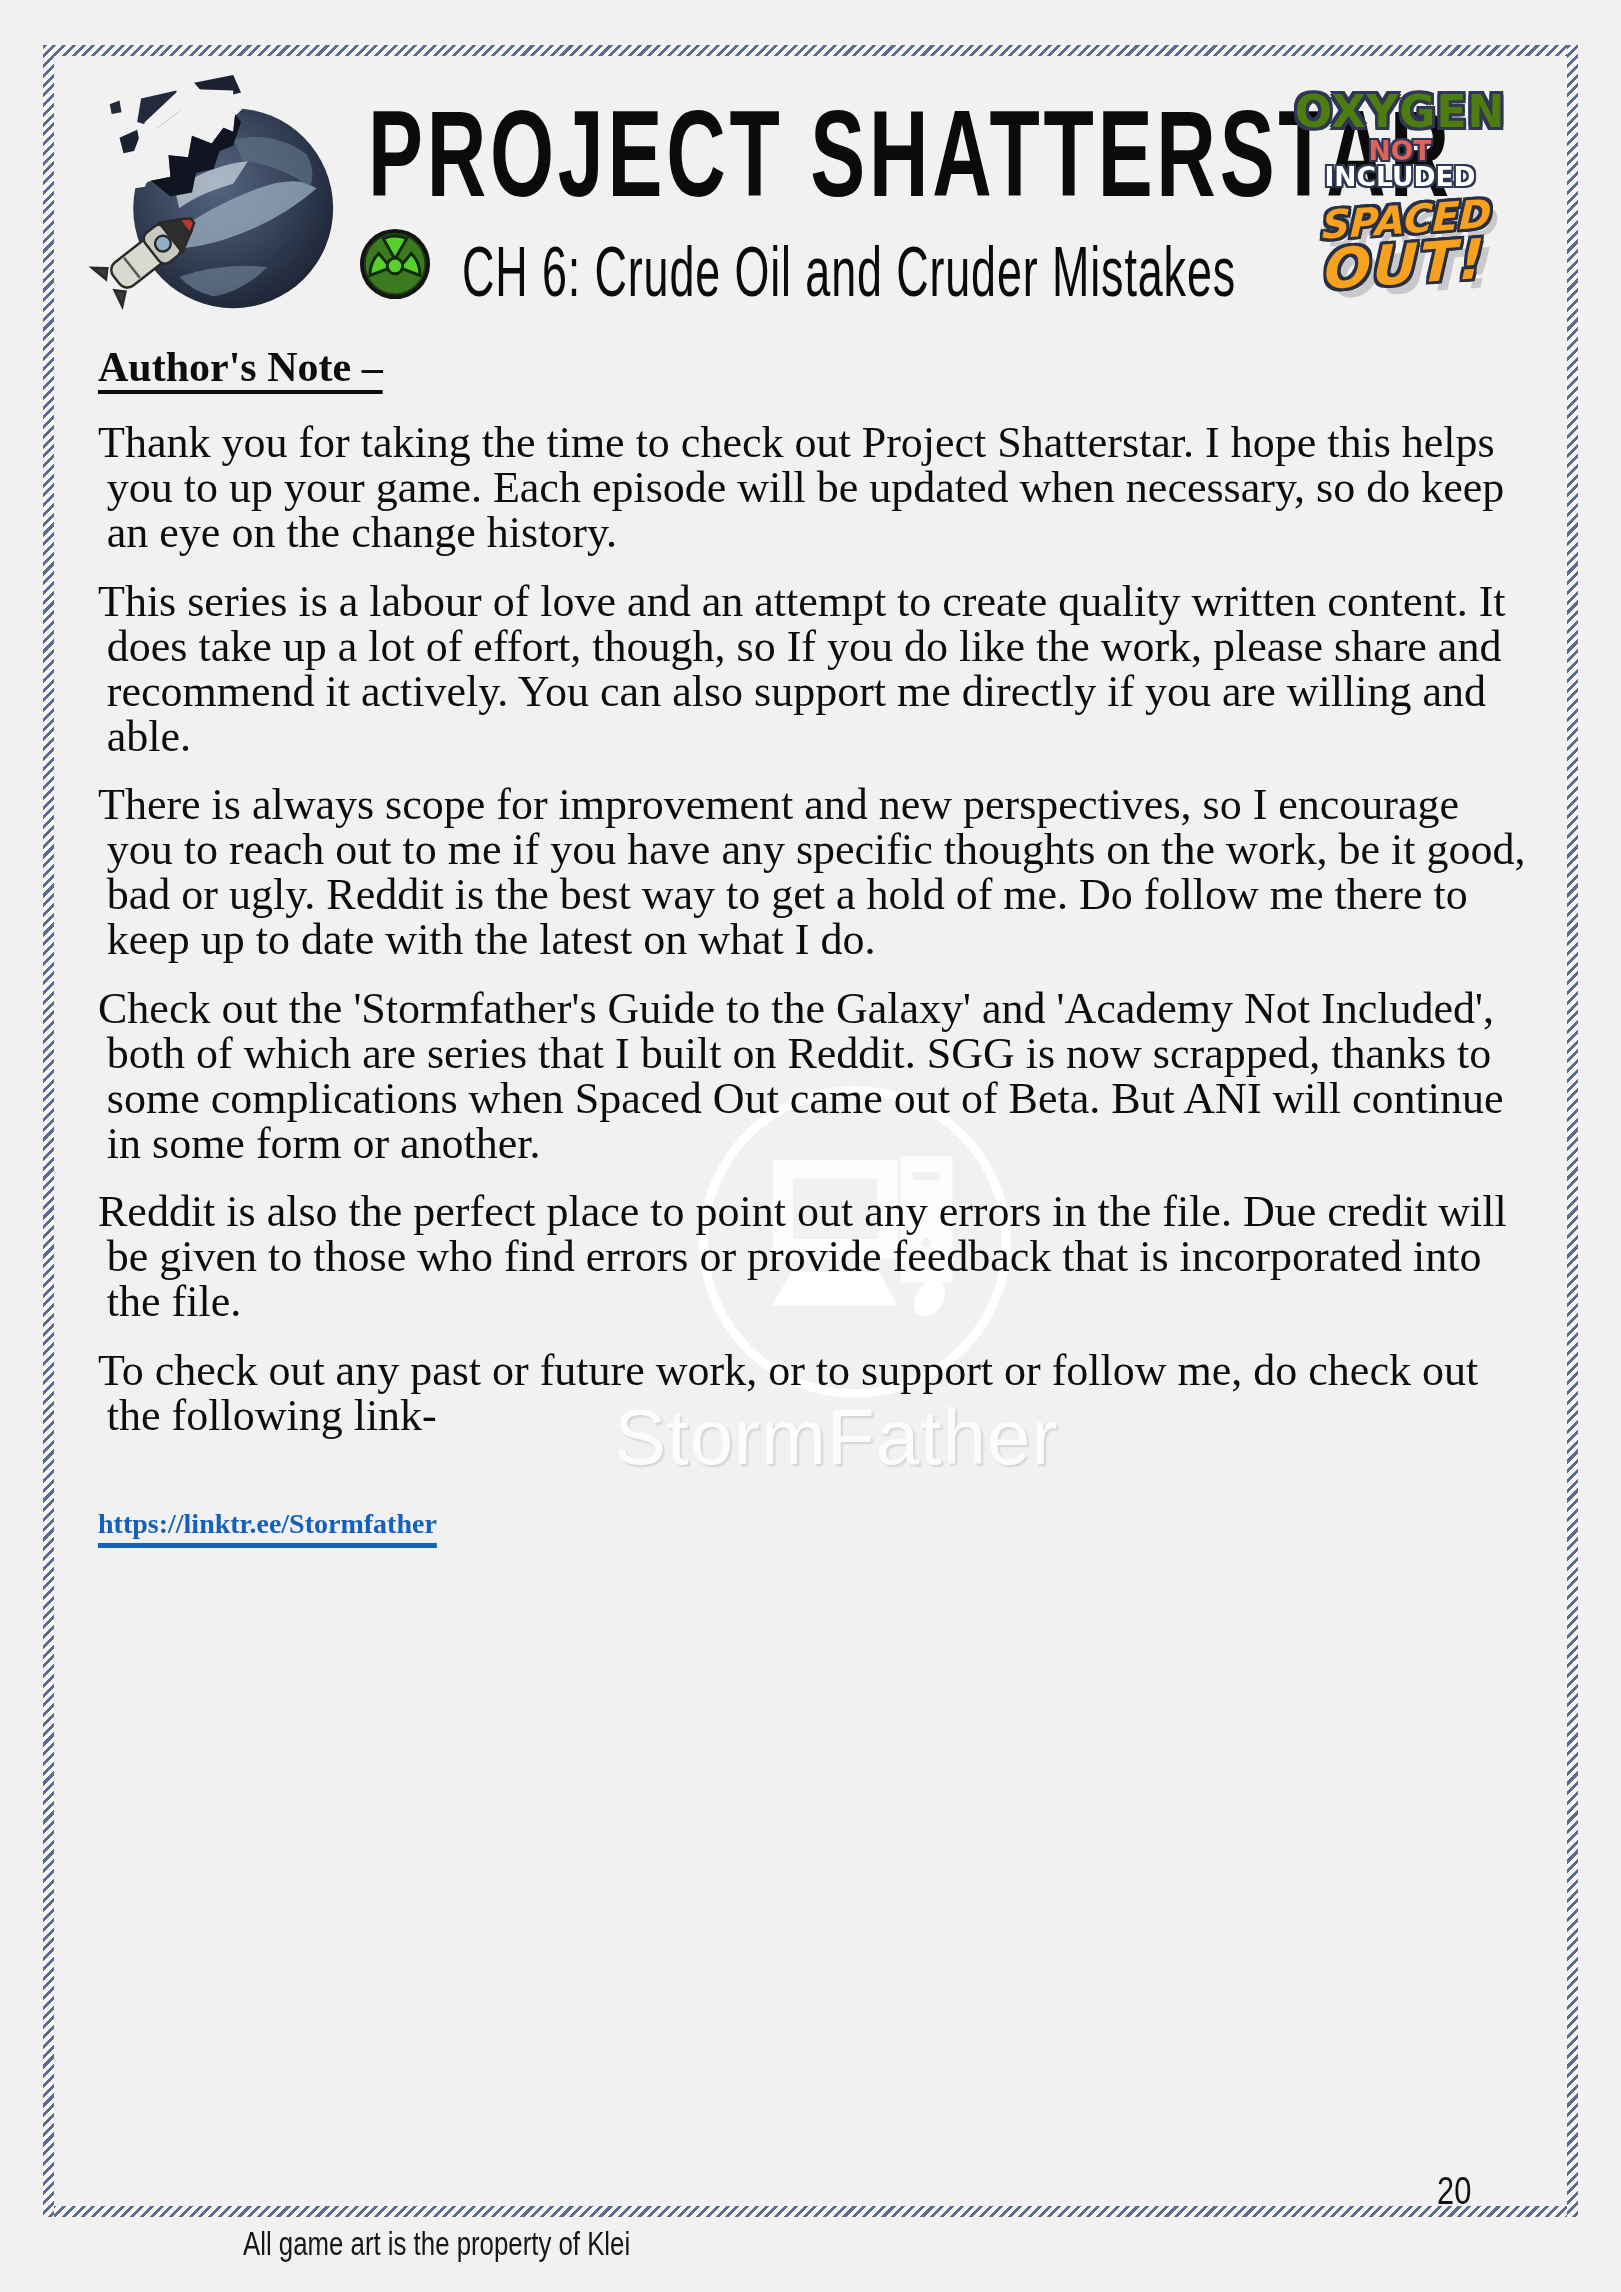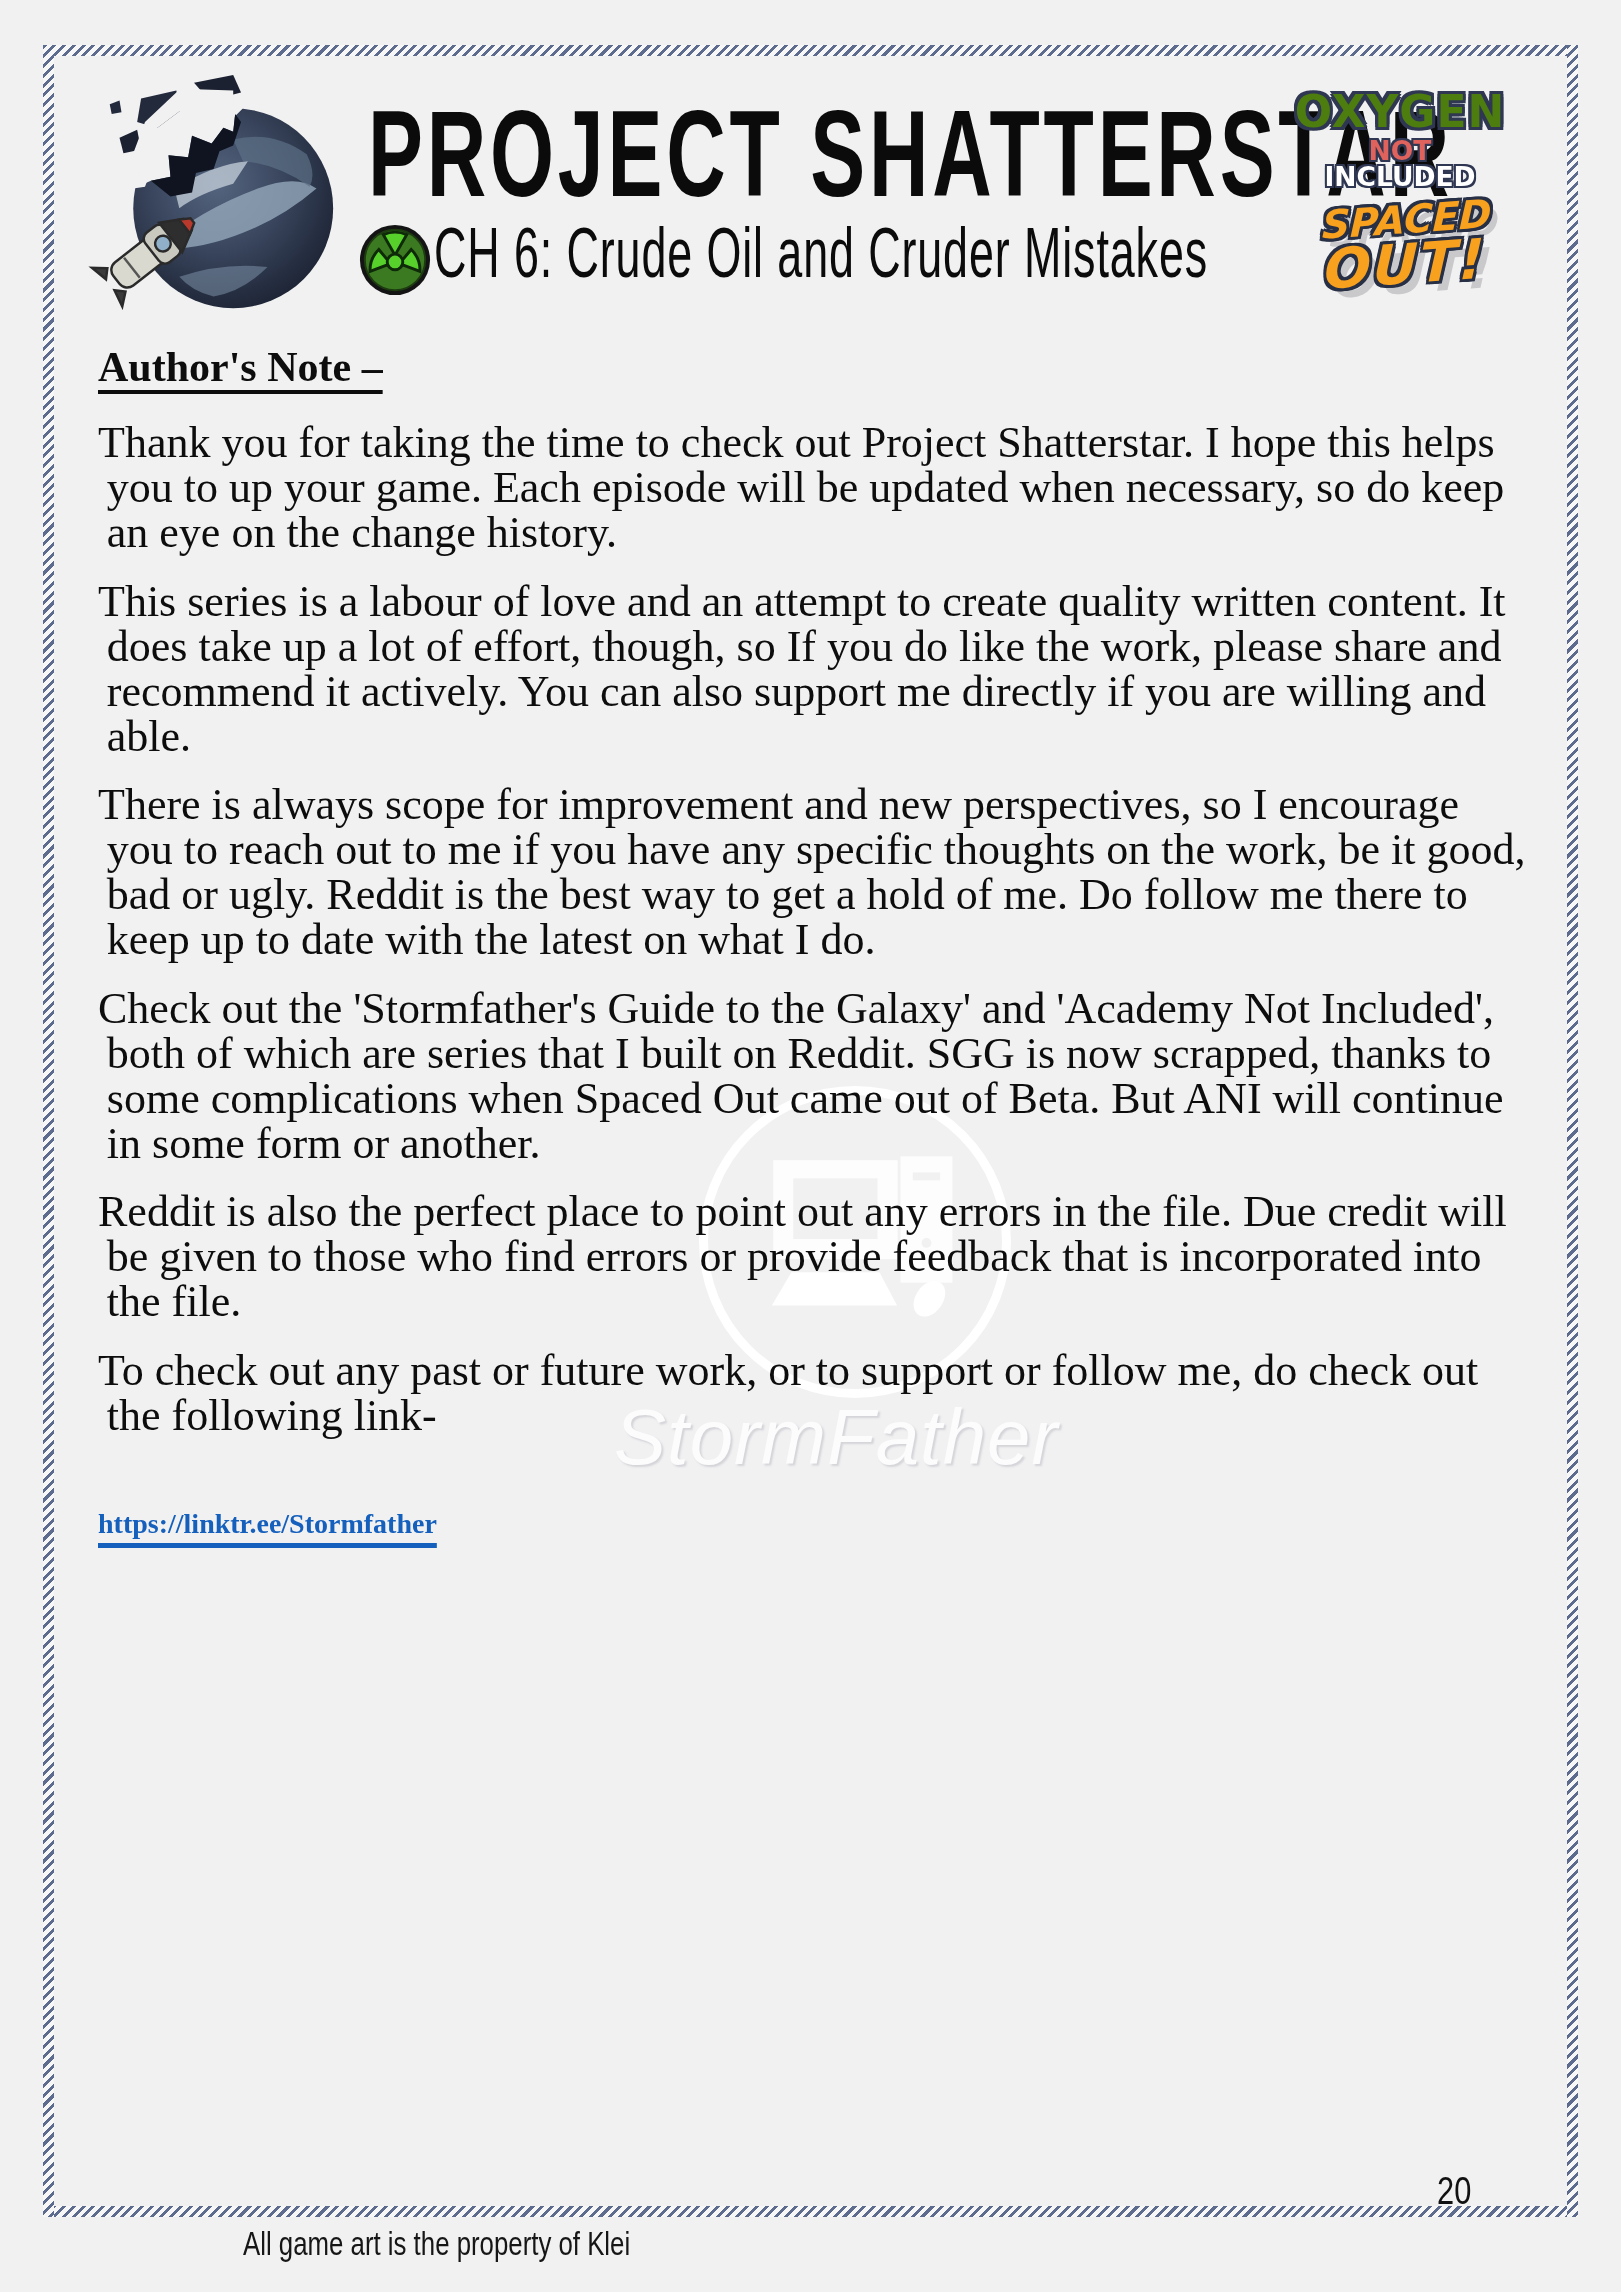--- a/index.html
+++ b/index.html
@@ -24,21 +24,21 @@
 
   
   .planet-wrap{position:absolute;left:86px;top:71px;width:265px;height:245px;z-index:2;}
   .title{
     position:absolute;left:368px;top:84px;width:882px;height:137px;z-index:2;
     font-family:"Liberation Sans",sans-serif;font-weight:700;
     font-size:84px;letter-spacing:3.9px;white-space:nowrap;
     transform:scale(0.98,1.45);transform-origin:left top;
     text-align:center;color:#0b0b0b;
   }
-  .subtitle-row{position:absolute;left:358px;top:223px;height:78px;z-index:2;display:flex;align-items:flex-start;gap:2px;}
+  .subtitle-row{position:absolute;left:358px;top:223px;height:78px;z-index:2;display:flex;align-items:flex-end;gap:30px;}
   .subtitle-text{
     font-family:"Liberation Sans",sans-serif;font-weight:500;
     font-size:51px;white-space:nowrap;color:#0b0b0b;letter-spacing:1px;
     transform:scale(0.88,1.38);transform-origin:left center;
   }
   .rad-icon{width:74px;height:74px;flex:0 0 auto;}
 
   .oni-logo{
     position:absolute;left:1292px;top:90px;width:216px;z-index:2;
     font-family:"DejaVu Sans",sans-serif;text-align:center;line-height:1.0;
@@ -72,21 +72,20 @@
   .wm-circle{
     left:699px;top:1086px;width:294px;height:294px;border-radius:50%;
     border:9.8px solid rgba(255,255,255,0.95);
     display:flex;align-items:center;justify-content:center;
   }
   .wm-text{
     left:614px;top:1392px;
     font-family:"Liberation Sans",sans-serif;font-weight:500;font-size:78px;
     color:#fcfcfd;letter-spacing:1px;white-space:nowrap;
     text-shadow:2px 2px 2px rgba(165,165,175,0.38);
-    font-style:italic;
   }
 
   
   .content{position:absolute;left:98px;top:343px;width:1433px;z-index:2;}
   .note-heading{
     display:inline-block;font-size:42px;font-weight:700;margin:0 0 29px 0;
     text-decoration:underline;text-decoration-thickness:3.9px;text-underline-offset:8.8px;
   }
   .content p{
     font-size:44px;line-height:45px;margin:0 0 23.5px 0;

